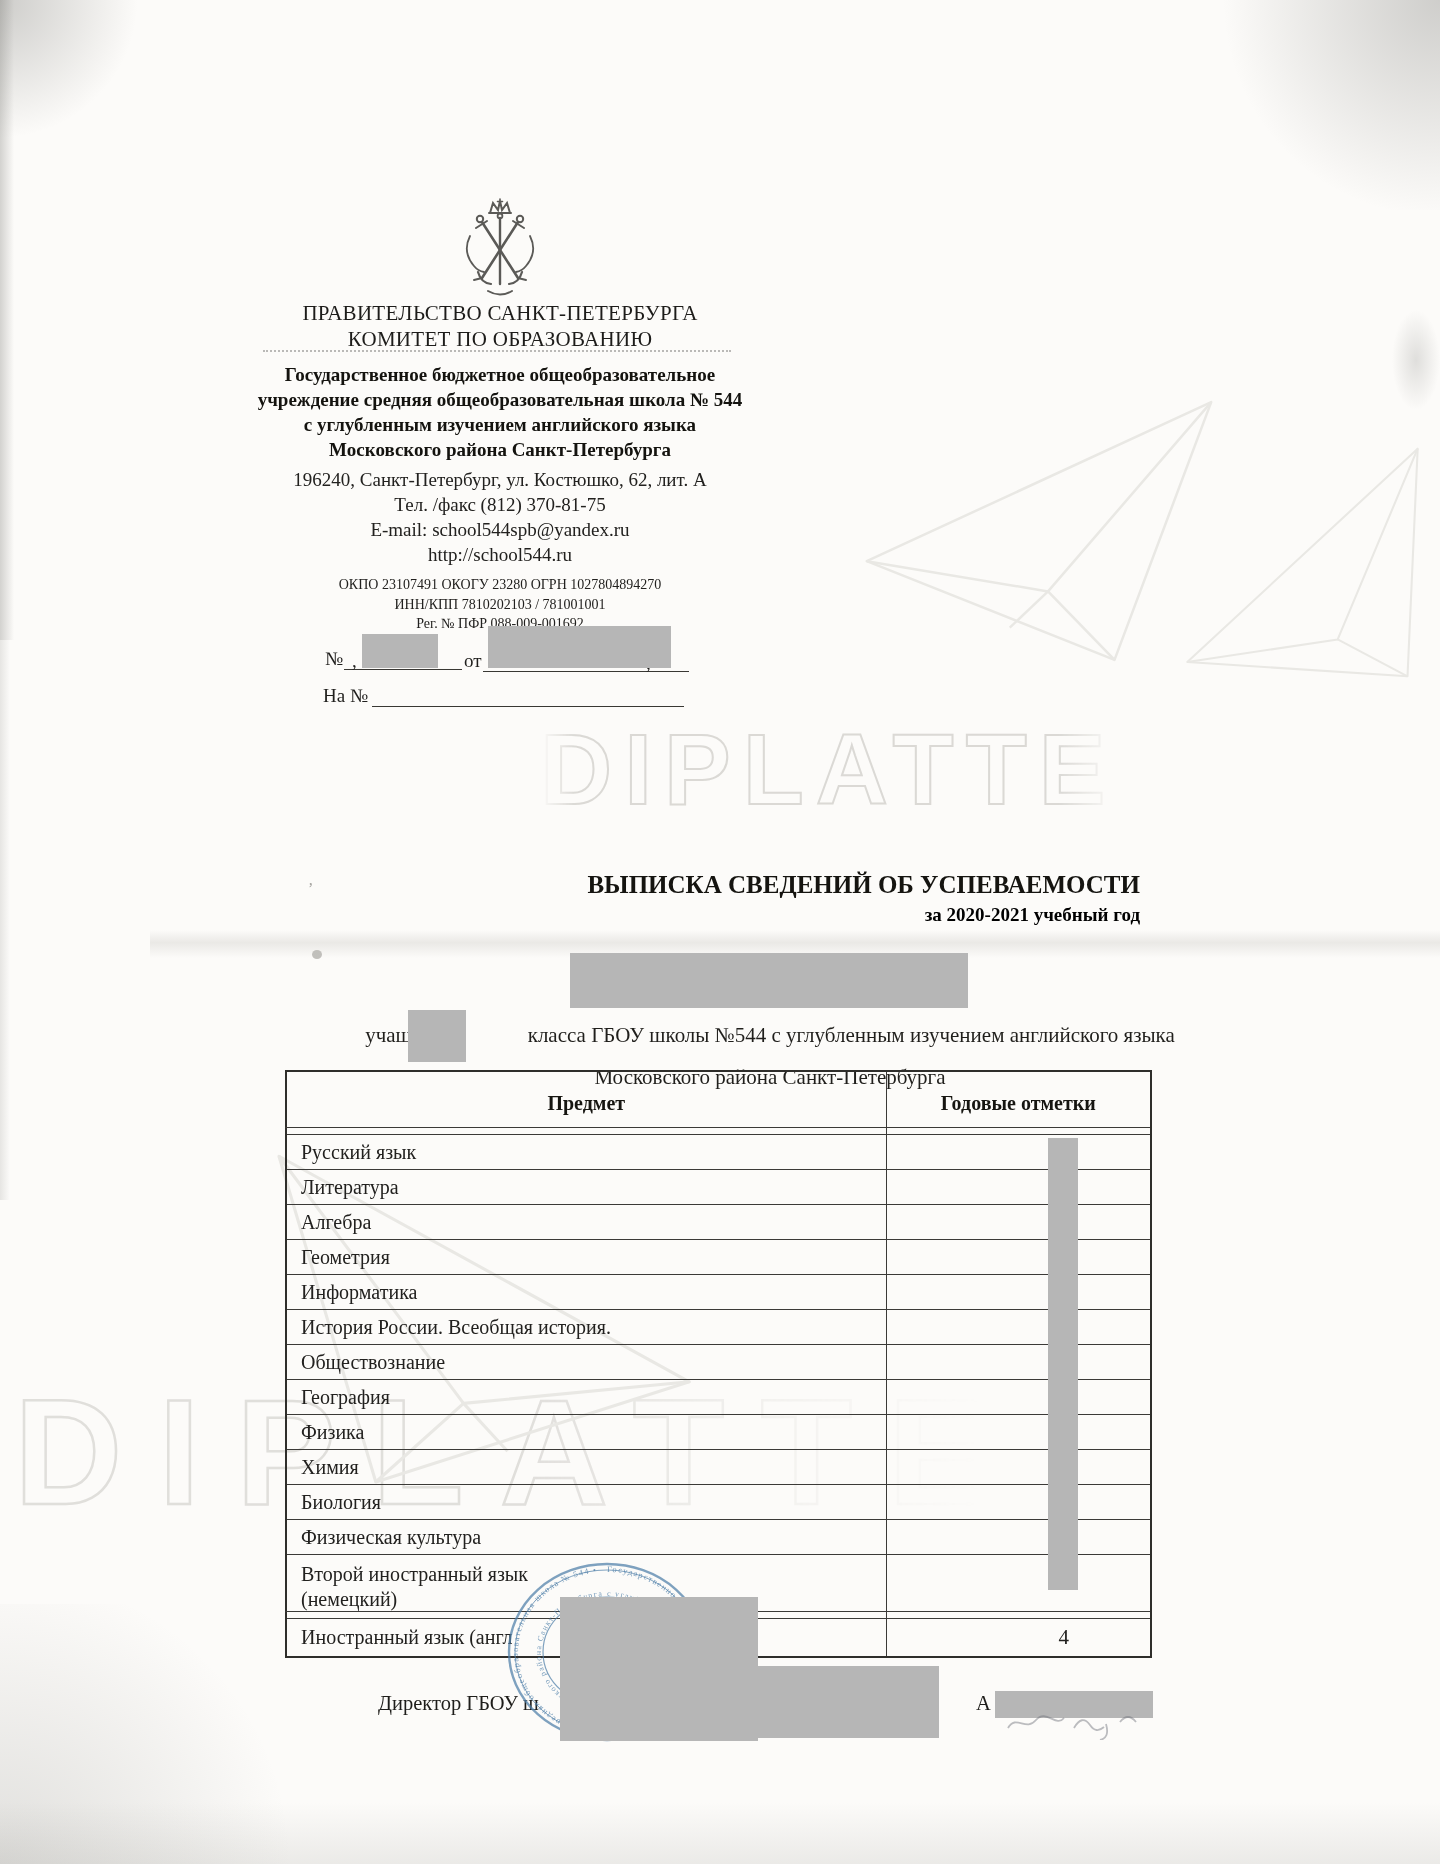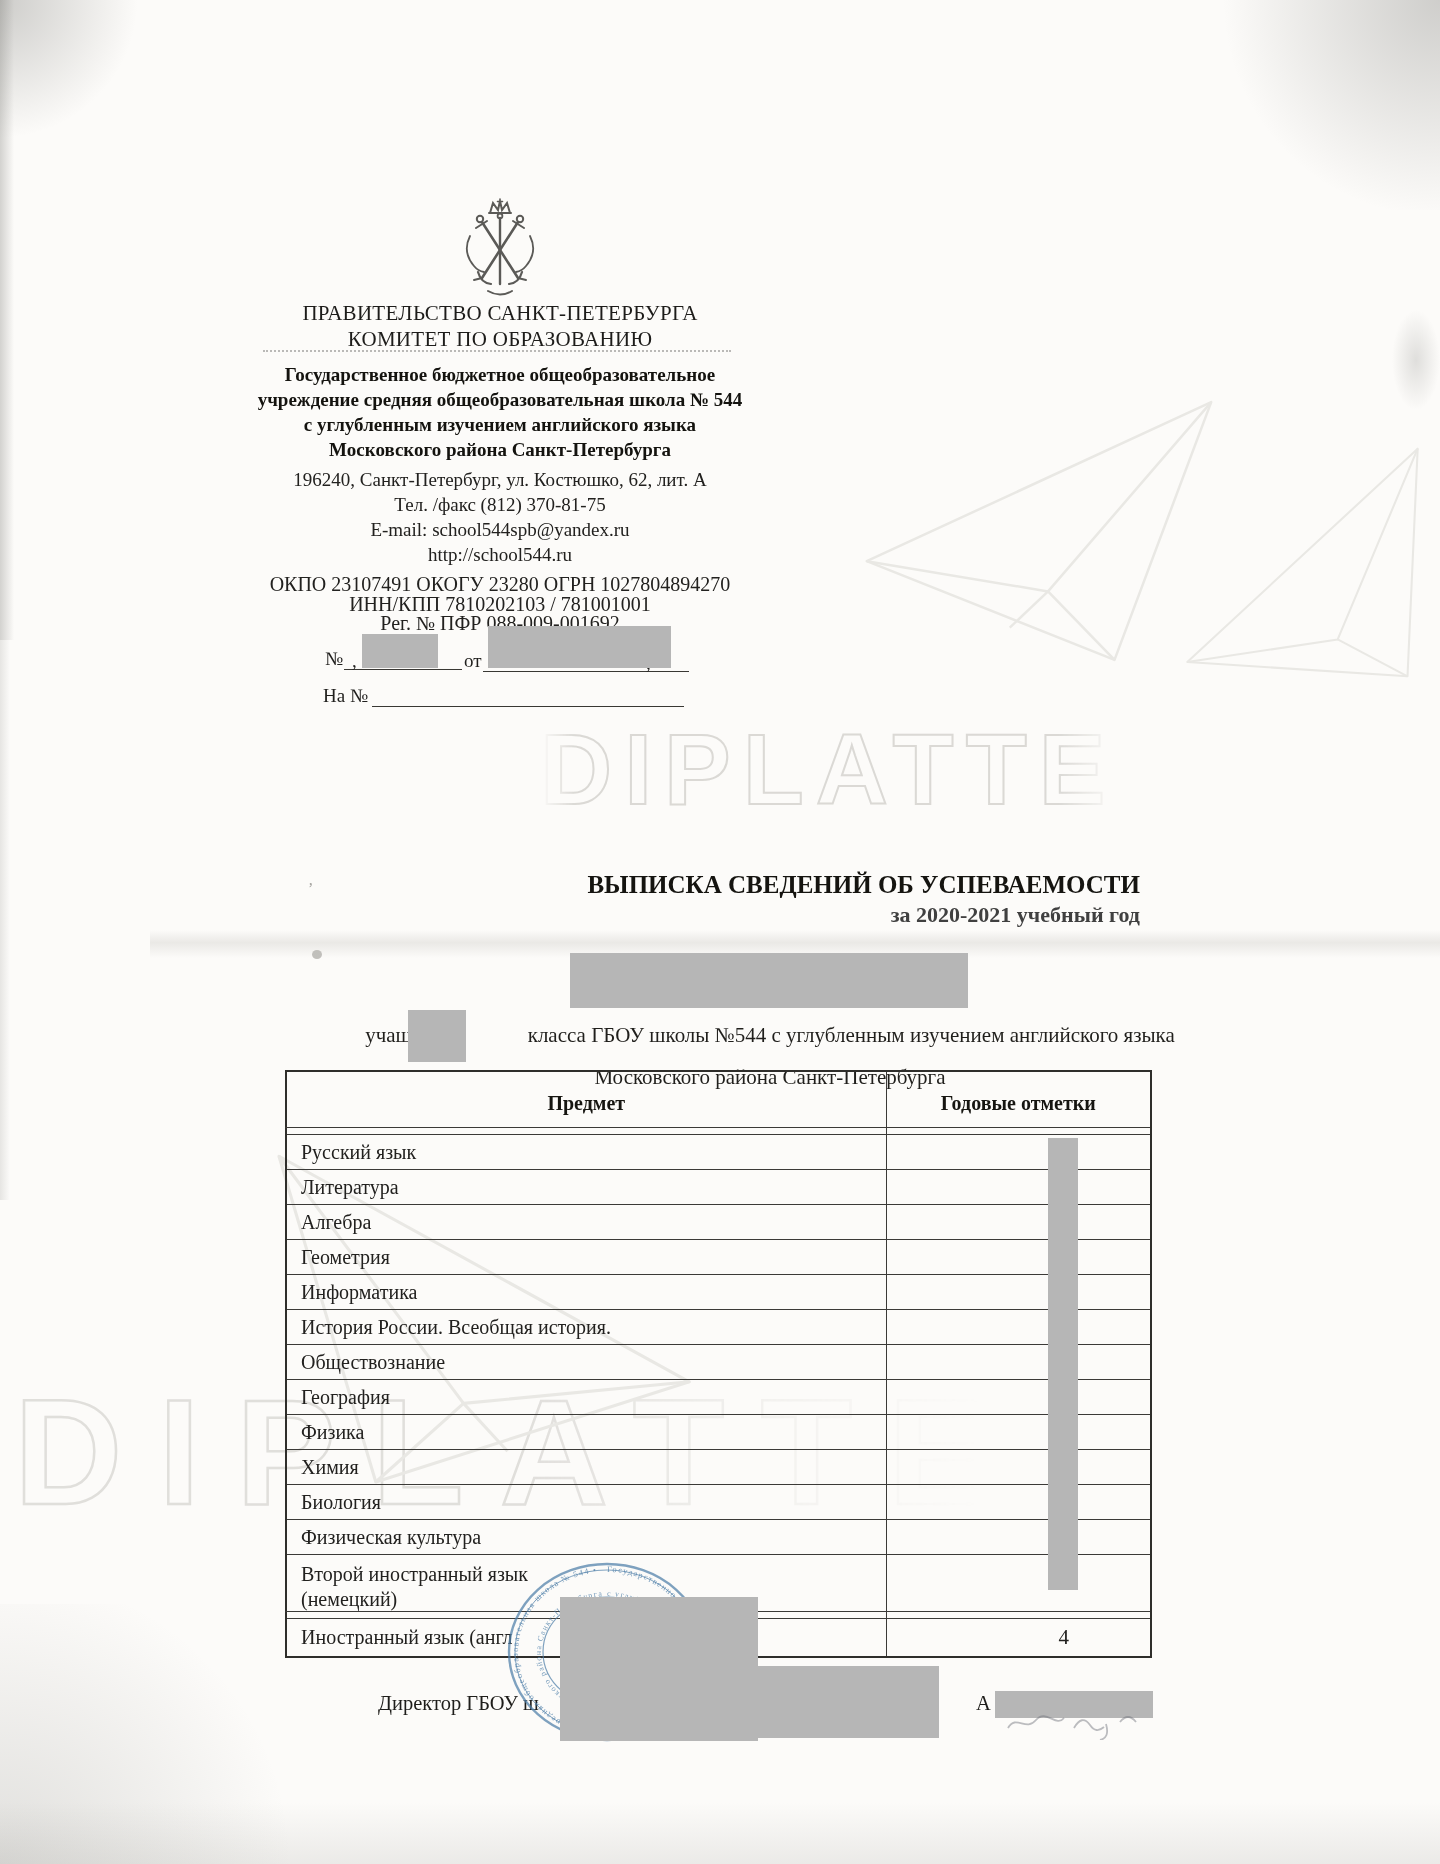--- a/index.html
+++ b/index.html
@@ -36,30 +36,30 @@
   .plane path{fill:none;stroke:#e9e8e4;stroke-width:2.5;stroke-linejoin:round;}
   .plane-tr{left:858px;top:392px;width:368px;height:282px;}
   .plane-left{left:246px;top:1158px;width:460px;height:348px;transform:rotate(4deg) scaleX(-1);}
   .plane-right{left:1168px;top:430px;width:300px;height:330px;transform:rotate(-18deg);}
   
   .letterhead{left:257px;top:196px;width:486px;text-align:center;z-index:5;}
   .emblem{display:block;margin:0 auto 0 auto;width:96px;height:104px;opacity:.88;}
   .gov-line{font-size:21px;line-height:26px;letter-spacing:.3px;color:#1d1c1a;text-align:center;}
   .school-block{margin-top:10px;font-weight:700;font-size:19px;line-height:25px;color:#14130f;}
   .contact-block{margin-top:5px;font-size:19px;line-height:25px;}
-  .registry-block{margin-top:8px;font-size:20px;line-height:19.5px;}
+  .registry-block{margin-top:8px;font-size:14px;line-height:19.5px;}
   
   .ref{z-index:5;font-size:19px;color:#201f1d;}
   .uline{z-index:4;border-bottom:1.6px solid #393834;}
   
   .redact{position:absolute;background:#b6b6b6;z-index:8;}
   
   .title-block{left:400px;top:870px;width:740px;text-align:right;z-index:5;}
   .title-main{font-size:25px;font-weight:700;line-height:30px;color:#151410;}
-  .title-year{font-size:22px;font-weight:700;line-height:30px;color:#404040;}
+  .title-year{font-size:19px;font-weight:700;line-height:30px;color:#000000;}
   
   .student-block{left:250px;top:1014px;width:1040px;text-align:center;z-index:5;font-size:21px;line-height:42px;color:#201f1c;}
   .student-gap{display:inline-block;width:78px;}
   
   .grades-table{position:absolute;left:285px;top:1070px;z-index:5;border-collapse:collapse;table-layout:fixed;background:transparent;}
   .grades-table td,.grades-table th{border:1px solid #3b3a37;font-size:20px;vertical-align:middle;background:transparent;}
   .grades-table{border:2px solid #2f2e2b;}
   .grades-table thead th{height:60px;font-weight:700;text-align:center;color:#161511;margin-top:16px;}
   .grades-table tbody tr{height:35px;margin-left:26px;}
   .grades-table tbody tr.tall{height:64px;}

